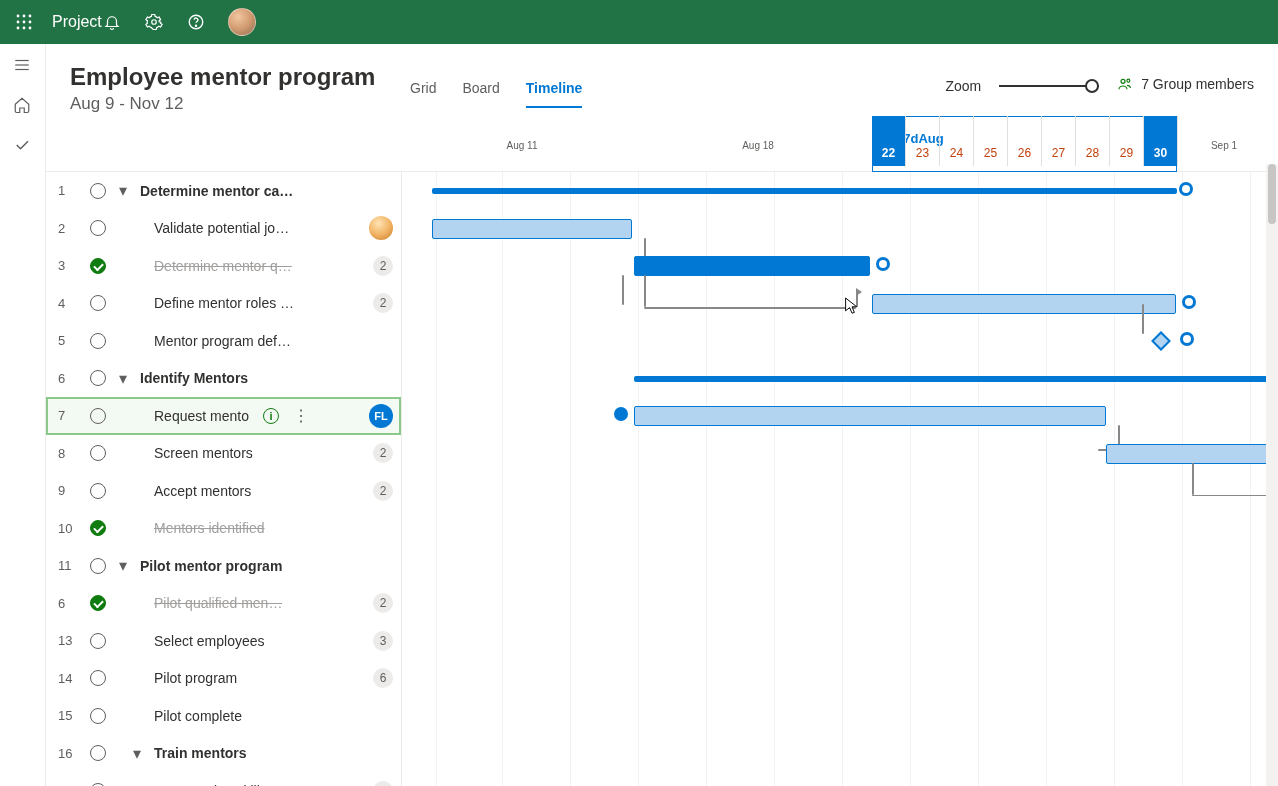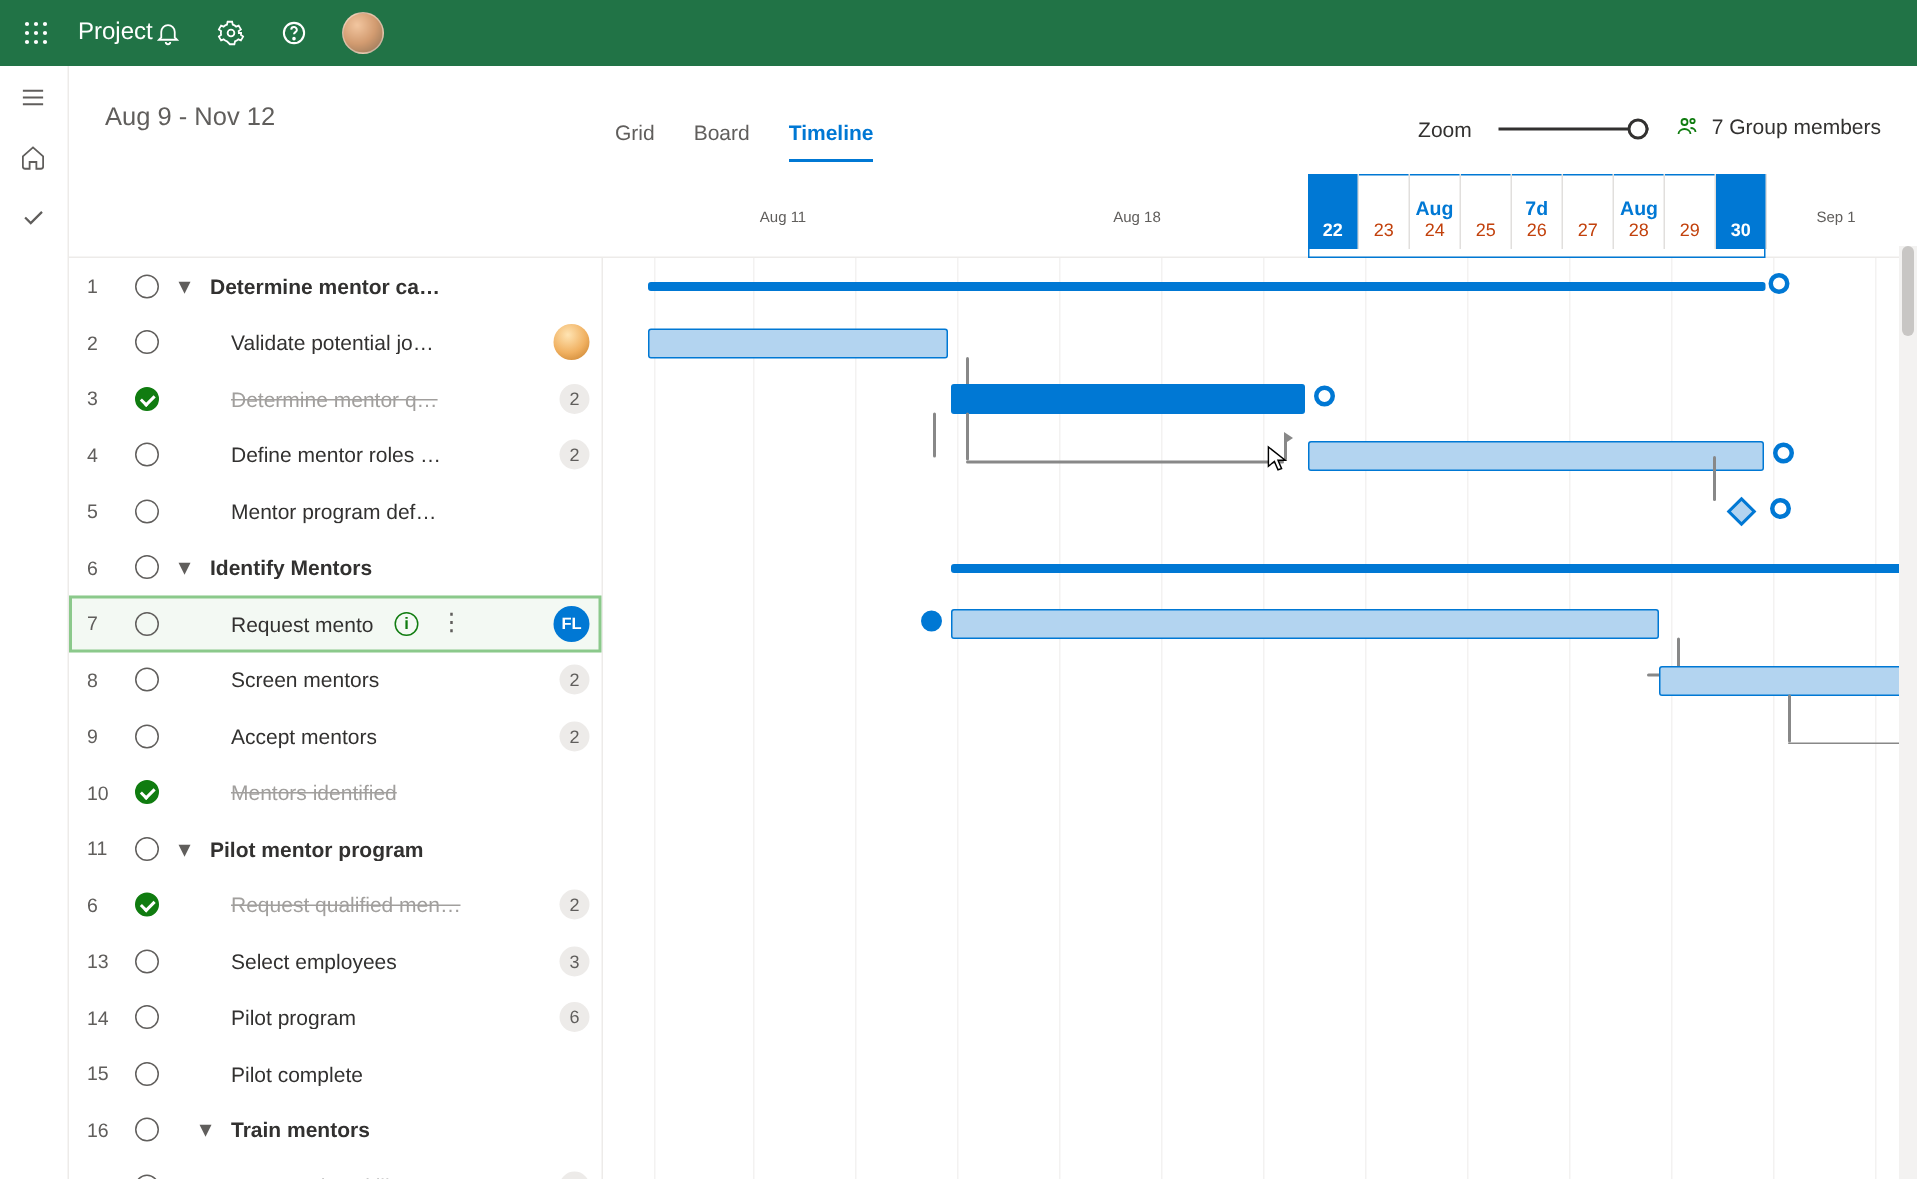--- a/index.html
+++ b/index.html
@@ -164,20 +164,21 @@
     <svg viewBox="0 0 24 24" width="18" height="18" fill="none" stroke="#605e5c" stroke-width="2">
         <path d="M5 12l5 5L20 7"></path>
       </svg>
   </div>
 </div>
 
 <div class="main">
 
   <div class="header">
     <div class="title-block">
+      <div class="title">Employee mentor program</div>
       <div class="subtitle">Aug 9 - Nov 12</div>
     </div>
     <div class="view-tabs">
       <div class="view-tab">Grid</div>
       <div class="view-tab">Board</div>
       <div class="view-tab active">Timeline</div>
     </div>
     <div class="header-right">
       <div class="zoom-label">Zoom</div>
       <div class="zoom-track">
@@ -201,21 +202,21 @@
   <div class="timeline-head-wrap">
 
     <div class="label-ticks">
       <div class="tick" style="left:120px">Aug 11</div>
       <div class="tick" style="left:356px">Aug 18</div>
       <div class="tick" style="left:822px">Sep 1</div>
     </div>
 
     <div class="sel-box" style="left:826px; width:305px;"></div>
     <div class="selection-info" style="left:826px; width:305px; top:-6px;">
-      <div style="display:flex; width:100%; justify-content:center; padding:0 6px;gap:48px;">
+      <div style="display:flex; width:100%; justify-content:flex-start; padding:0 6px;">
         <span class="sel-label">Aug</span>
         <span class="sel-label">7d</span>
         <span class="sel-label">Aug</span>
       </div>
     </div>
     <div class="sel-days" style="left:826px;">
       <div class="sel-day first">22</div>
       <div class="sel-day">23</div>
       <div class="sel-day">24</div>
       <div class="sel-day">25</div>
@@ -313,21 +314,21 @@
         <div class="row-num">11</div>
         <div class="status-circle"></div>
         <div class="chev">▾</div>
         <div class="task-name bold">Pilot mentor program</div>
       </div>
 
       <div class="task-row">
         <div class="row-num">6</div>
         <div class="status-circle done"></div>
         <div class="chev"></div>
-        <div class="task-name indent-1 done">Request qualified men…</div>
+        <div class="task-name indent-1 done">Pilot qualified men…</div>
         <div class="badge">2</div>
       </div>
 
       <div class="task-row">
         <div class="row-num">13</div>
         <div class="status-circle"></div>
         <div class="chev"></div>
         <div class="task-name indent-1">Select employees</div>
         <div class="badge">3</div>
       </div>

